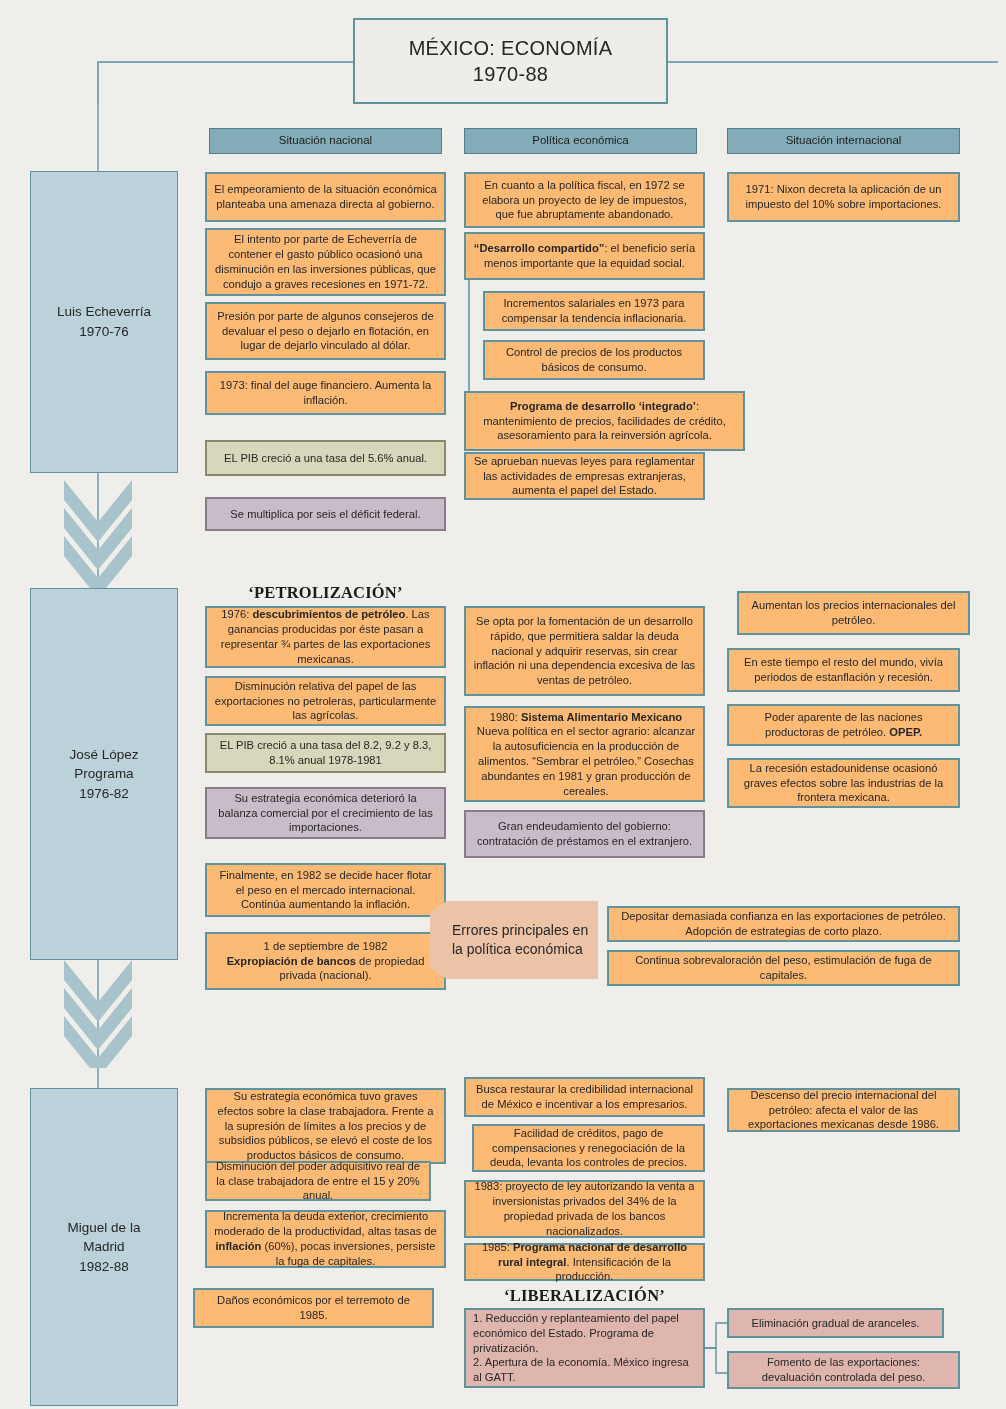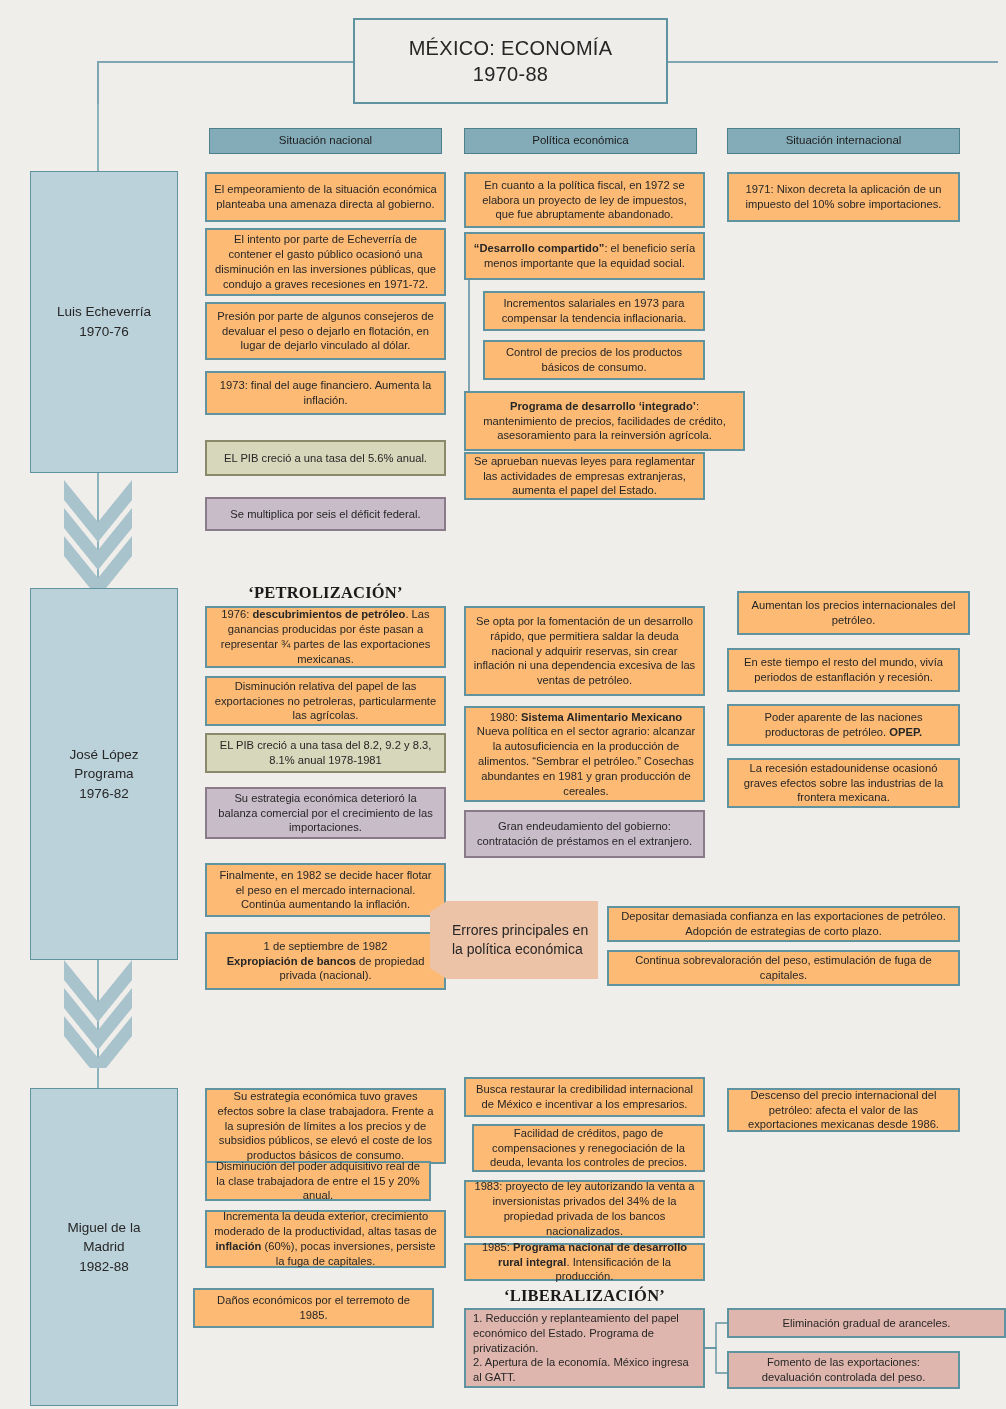--- a/index.html
+++ b/index.html
@@ -288,21 +288,21 @@
   <div class="bx rose" style="left:464px;top:1308px;width:241px;height:80px;justify-content:flex-start;text-align:left;">
     <p style="white-space:pre-line;">        1. Reducción y replanteamiento del papel económico del Estado. Programa de privatización.
         2. Apertura de la economía. México ingresa al GATT.</p>
   </div>
 
   <svg style="position:absolute;left:705px;top:1306px;" width="22" height="84" viewBox="0 0 22 84">
     <path d="M0,42 L11,42 L11,17 L22,17" stroke="#5f93a0" stroke-width="1.4" fill="none"></path>
     <path d="M0,42 L11,42 L11,67 L22,67" stroke="#5f93a0" stroke-width="1.4" fill="none"></path>
   </svg>
 
-  <div class="bx rose" style="left:727px;top:1308px;width:279px;height:30px;">
+  <div class="bx rose" style="left:727px;top:1308px;width:217px;height:30px;">
     <p>Eliminación gradual de aranceles.</p>
   </div>
   <div class="bx rose" style="left:727px;top:1351px;width:233px;height:38px;">
     <p>Fomento de las exportaciones: devaluación controlada del peso.</p>
   </div>
 
   <div class="bx" style="left:727px;top:1088px;width:233px;height:44px;">
     <p>Descenso del precio internacional del petróleo: afecta el valor de las exportaciones mexicanas desde 1986.</p>
   </div>
 

